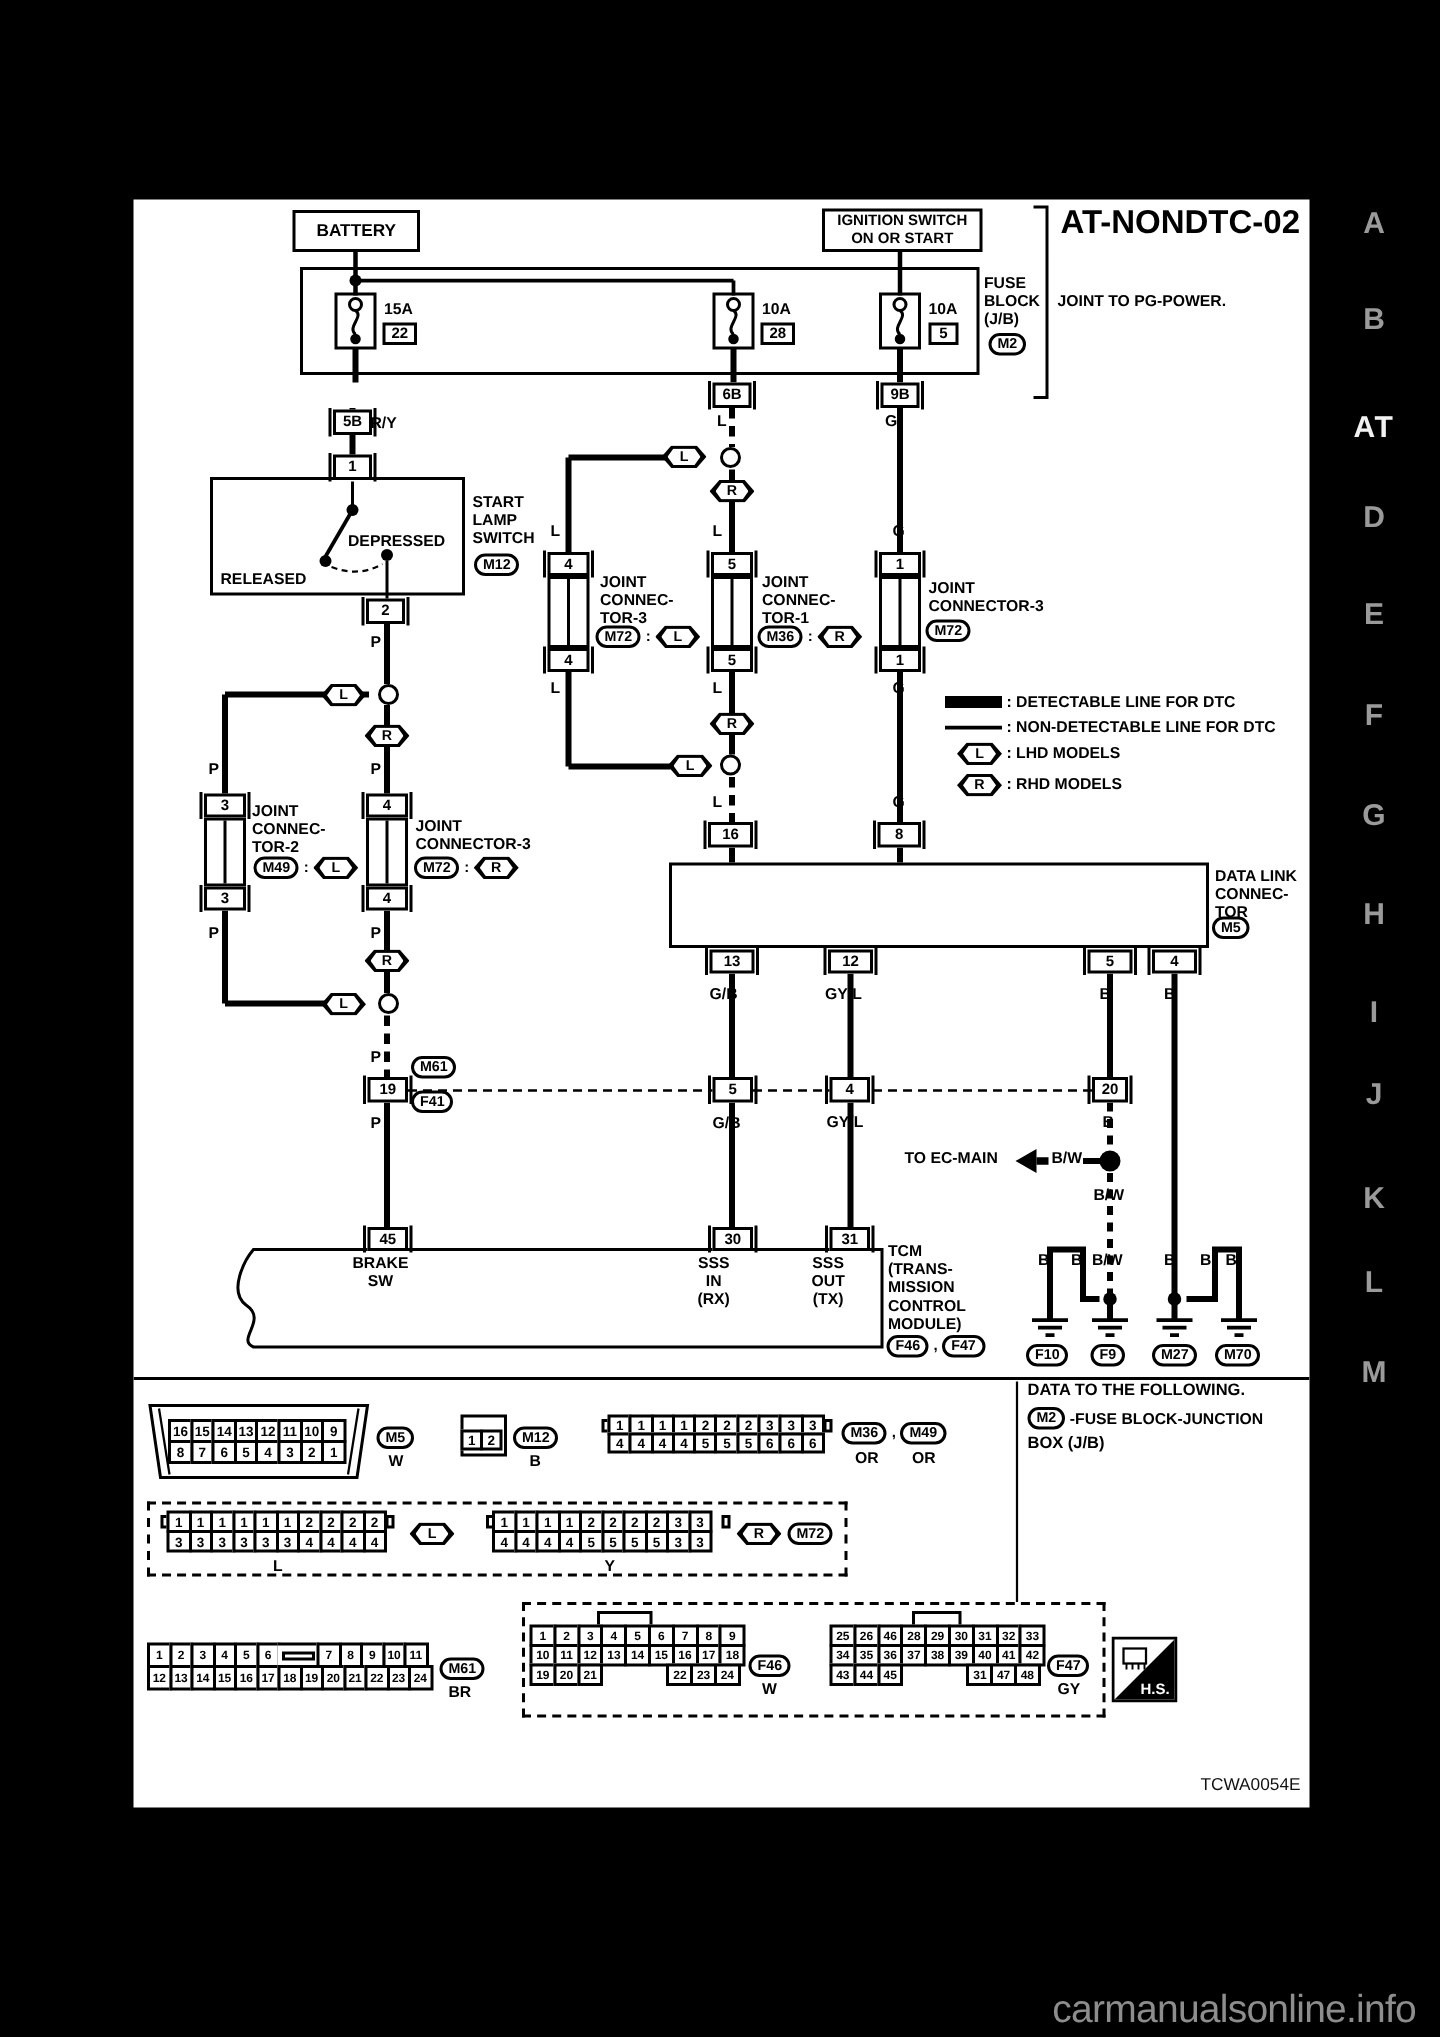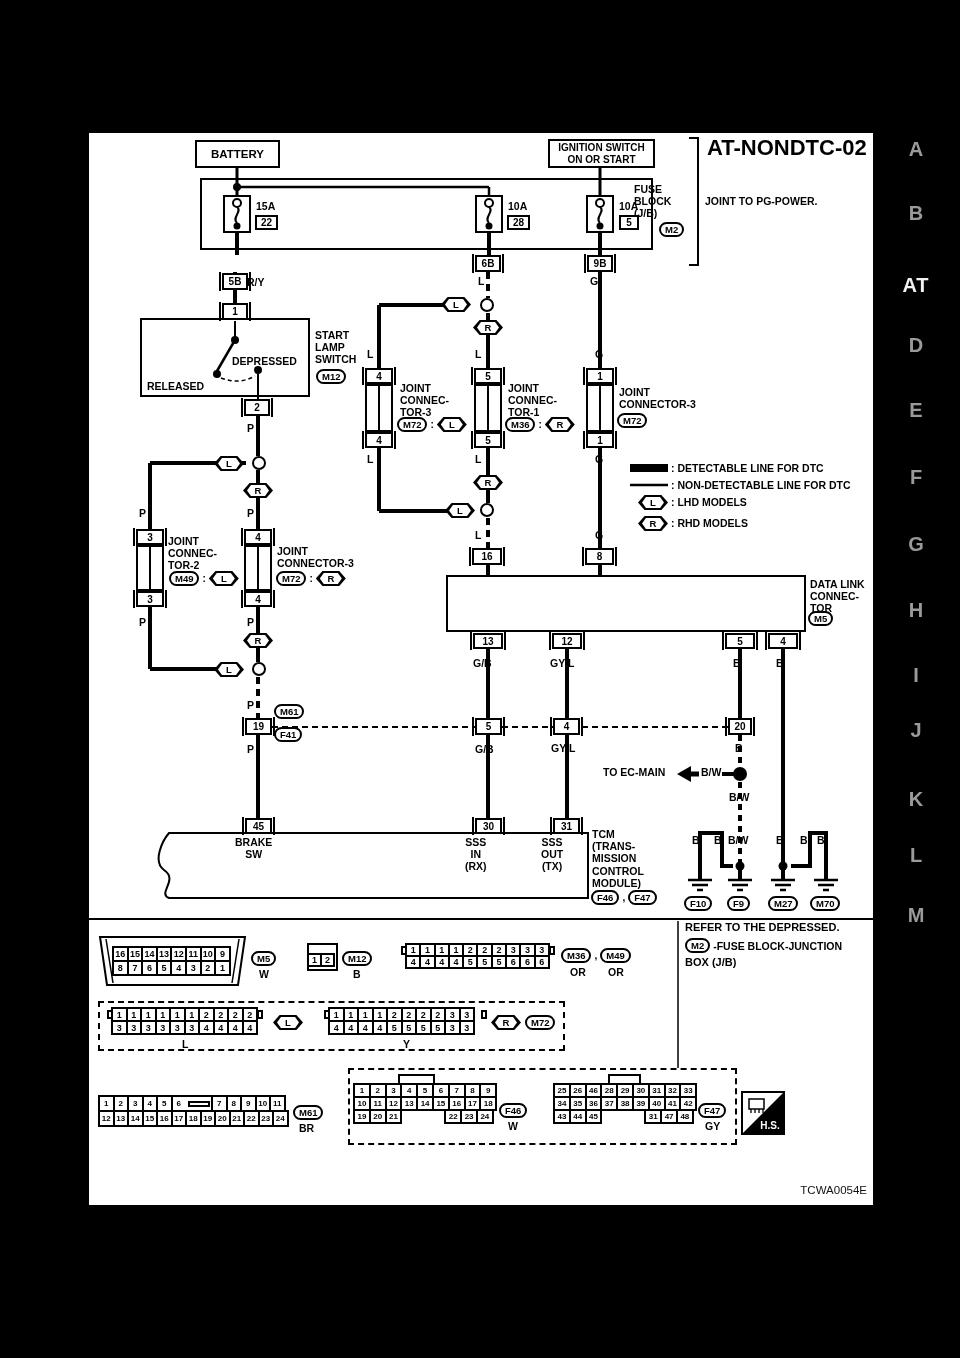--- a/index.html
+++ b/index.html
@@ -170,21 +170,21 @@
 
     <div class="box" style="left:111px;top:45px;width:453px;height:72px;z-index:2"></div>
 
     <div class="lbl" style="left:167px;top:67px">15A</div>
     <div class="pin plain" style="left:166px;top:82px;width:23px;height:15px">22</div>
     <div class="lbl" style="left:419px;top:67px">10A</div>
     <div class="pin plain" style="left:418px;top:82px;width:23px;height:15px">28</div>
     <div class="lbl" style="left:530px;top:67px">10A</div>
     <div class="pin plain" style="left:530px;top:82px;width:20px;height:15px">5</div>
 
-    <div class="tl" style="left:545px;top:50px">
+    <div class="tl" style="left:567px;top:50px">
       <div>FUSE</div>
       <div>BLOCK</div>
       <div>(J/B)</div>
     </div>
     <div class="ova" style="left:570px;top:89px">M2</div>
     <div class="lbl" style="left:616px;top:62px">JOINT TO PG-POWER.</div>
 
     <div class="pin" style="left:133px;top:140px;width:26px">5B</div>
     <div class="pin" style="left:386px;top:122px;width:26px">6B</div>
     <div class="pin" style="left:498px;top:122px;width:26px">9B</div>
@@ -433,21 +433,21 @@
       <div>MISSION</div>
       <div>CONTROL</div>
       <div>MODULE)</div>
     </div>
     <div class="rr" style="left:502px;top:757px">
       <span class="oval">F46</span>
       <span>,</span>
       <span class="oval">F47</span>
     </div>
 
-    <div class="lbl" style="left:596px;top:788px;font-size:11px">REFER TO THE DEPRESSED.</div>
+    <div class="lbl" style="left:596px;top:788px;font-size:11px">DATA TO THE FOLLOWING.</div>
     <div class="rr" style="left:596px;top:805px">
       <span class="oval">M2</span>
       <span style="font-size:10.5px">-FUSE BLOCK-JUNCTION</span>
     </div>
     <div class="lbl" style="left:596px;top:823px;font-size:11px">BOX (J/B)</div>
 
     <div class="grid gm5" style="left:25px;top:815px">
       <div class="grow">
           <span class="c">16</span>
           <span class="c">15</span>
@@ -733,13 +733,14 @@
     <div class="sideletter" style="top:466px">F</div>
     <div class="sideletter" style="top:533px">G</div>
     <div class="sideletter" style="top:599px">H</div>
     <div class="sideletter" style="top:664px">I</div>
     <div class="sideletter" style="top:719px">J</div>
     <div class="sideletter" style="top:788px">K</div>
     <div class="sideletter" style="top:844px">L</div>
     <div class="sideletter" style="top:904px">M</div>
   </div>
 
+  <div id="watermark">carmanualsonline.info</div>
 </div>
 
 </body></html>

